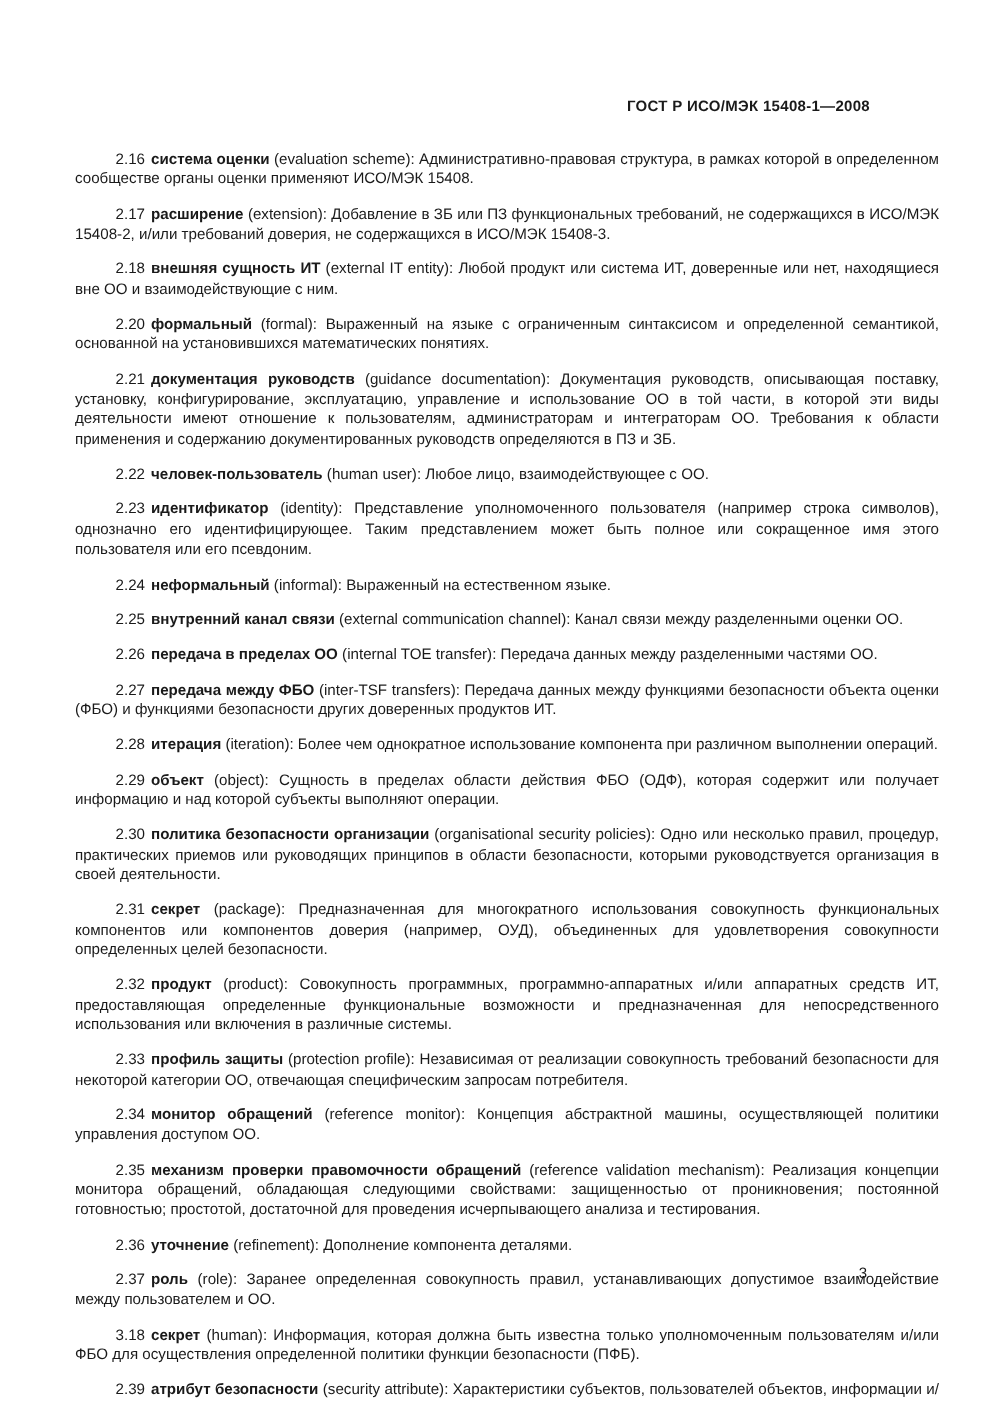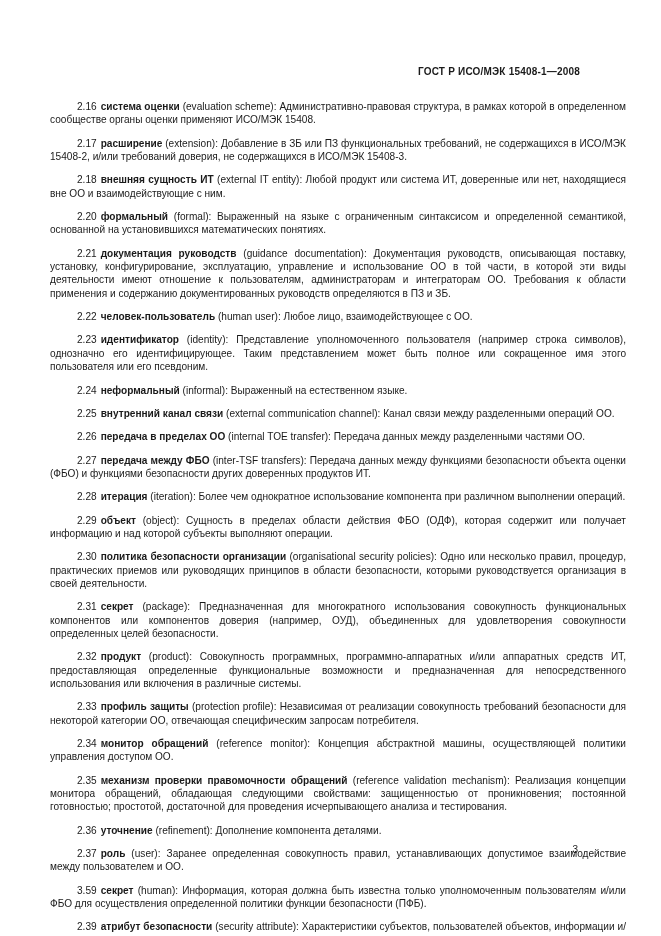--- a/index.html
+++ b/index.html
@@ -71,21 +71,21 @@
   <p class="para"><span class="term-number">2.20</span><b class="term-name">формальный</b> <span>(formal):</span> <span>Выраженный на языке с ограниченным синтаксисом и определенной семантикой, основанной на установившихся математических понятиях.</span></p>
 
   <p class="para"><span class="term-number">2.21</span><b class="term-name">документация руководств</b> <span>(guidance documentation):</span> <span>Документация руководств, описывающая поставку, установку, конфигурирование, эксплуатацию, управление и использование ОО в той части, в которой эти виды деятельности имеют отношение к пользователям, администраторам и интеграторам ОО. Требования к области применения и содержанию документированных руководств определяются в ПЗ и ЗБ.</span></p>
 
   <p class="para"><span class="term-number">2.22</span><b class="term-name">человек-пользователь</b> <span>(human user):</span> <span>Любое лицо, взаимодействующее с ОО.</span></p>
 
   <p class="para"><span class="term-number">2.23</span><b class="term-name">идентификатор</b> <span>(identity):</span> <span>Представление уполномоченного пользователя (например строка символов), однозначно его идентифицирующее. Таким представлением может быть полное или сокращенное имя этого пользователя или его псевдоним.</span></p>
 
   <p class="para"><span class="term-number">2.24</span><b class="term-name">неформальный</b> <span>(informal):</span> <span>Выраженный на естественном языке.</span></p>
 
-  <p class="para"><span class="term-number">2.25</span><b class="term-name">внутренний канал связи</b> <span>(external communication channel):</span> <span>Канал связи между разделенными операций ОО.</span></p>
+  <p class="para"><span class="term-number">2.25</span><b class="term-name">внутренний канал связи</b> <span>(external communication channel):</span> <span>Канал связи между разделенными оценки ОО.</span></p>
 
   <p class="para"><span class="term-number">2.26</span><b class="term-name">передача в пределах ОО</b> <span>(internal TOE transfer):</span> <span>Передача данных между разделенными частями ОО.</span></p>
 
   <p class="para"><span class="term-number">2.27</span><b class="term-name">передача между ФБО</b> <span>(inter-TSF transfers):</span> <span>Передача данных между функциями безопасности объекта оценки (ФБО) и функциями безопасности других доверенных продуктов ИТ.</span></p>
 
   <p class="para"><span class="term-number">2.28</span><b class="term-name">итерация</b> <span>(iteration):</span> <span>Более чем однократное использование компонента при различном выполнении операций.</span></p>
 
   <p class="para"><span class="term-number">2.29</span><b class="term-name">объект</b> <span>(object):</span> <span>Сущность в пределах области действия ФБО (ОДФ), которая содержит или получает информацию и над которой субъекты выполняют операции.</span></p>
 
   <p class="para"><span class="term-number">2.30</span><b class="term-name">политика безопасности организации</b> <span>(organisational security policies):</span> <span>Одно или несколько правил, процедур, практических приемов или руководящих принципов в области безопасности, которыми руководствуется организация в своей деятельности.</span></p>
@@ -95,23 +95,23 @@
   <p class="para"><span class="term-number">2.32</span><b class="term-name">продукт</b> <span>(product):</span> <span>Совокупность программных, программно-аппаратных и/или аппаратных средств ИТ, предоставляющая определенные функциональные возможности и предназначенная для непосредственного использования или включения в различные системы.</span></p>
 
   <p class="para"><span class="term-number">2.33</span><b class="term-name">профиль защиты</b> <span>(protection profile):</span> <span>Независимая от реализации совокупность требований безопасности для некоторой категории ОО, отвечающая специфическим запросам потребителя.</span></p>
 
   <p class="para"><span class="term-number">2.34</span><b class="term-name">монитор обращений</b> <span>(reference monitor):</span> <span>Концепция абстрактной машины, осуществляющей политики управления доступом ОО.</span></p>
 
   <p class="para"><span class="term-number">2.35</span><b class="term-name">механизм проверки правомочности обращений</b> <span>(reference validation mechanism):</span> <span>Реализация концепции монитора обращений, обладающая следующими свойствами: защищенностью от проникновения; постоянной готовностью; простотой, достаточной для проведения исчерпывающего анализа и тестирования.</span></p>
 
   <p class="para"><span class="term-number">2.36</span><b class="term-name">уточнение</b> <span>(refinement):</span> <span>Дополнение компонента деталями.</span></p>
 
-  <p class="para"><span class="term-number">2.37</span><b class="term-name">роль</b> <span>(user):</span> <span>Заранее определенная совокупность правил, устанавливающих допустимое взаимодействие между пользователем и ОО.</span></p>
+  <p class="para"><span class="term-number">2.37</span><b class="term-name">роль</b> <span>(role):</span> <span>Заранее определенная совокупность правил, устанавливающих допустимое взаимодействие между пользователем и ОО.</span></p>
 
-  <p class="para"><span class="term-number">3.59</span><b class="term-name">секрет</b> <span>(human):</span> <span>Информация, которая должна быть известна только уполномоченным пользователям и/или ФБО для осуществления определенной политики функции безопасности (ПФБ).</span></p>
+  <p class="para"><span class="term-number">3.18</span><b class="term-name">секрет</b> <span>(human):</span> <span>Информация, которая должна быть известна только уполномоченным пользователям и/или ФБО для осуществления определенной политики функции безопасности (ПФБ).</span></p>
 
   <p class="para"><span class="term-number">2.39</span><b class="term-name">атрибут безопасности</b> <span>(security attribute):</span> <span>Характеристики субъектов, пользователей объектов, информации и/или ресурсов, которые используются для осуществления ПБО.</span></p>
 
   <p class="para"><span class="term-number">2.40</span><b class="term-name">функция безопасности</b> <span>(security function):</span> <span>Функциональные возможности части или частей ОО, обеспечивающие выполнение подмножества взаимосвязанных правил ПБО.</span></p>
 </div>
 
   <div class="page-number">3</div>
 
 </div>
 

